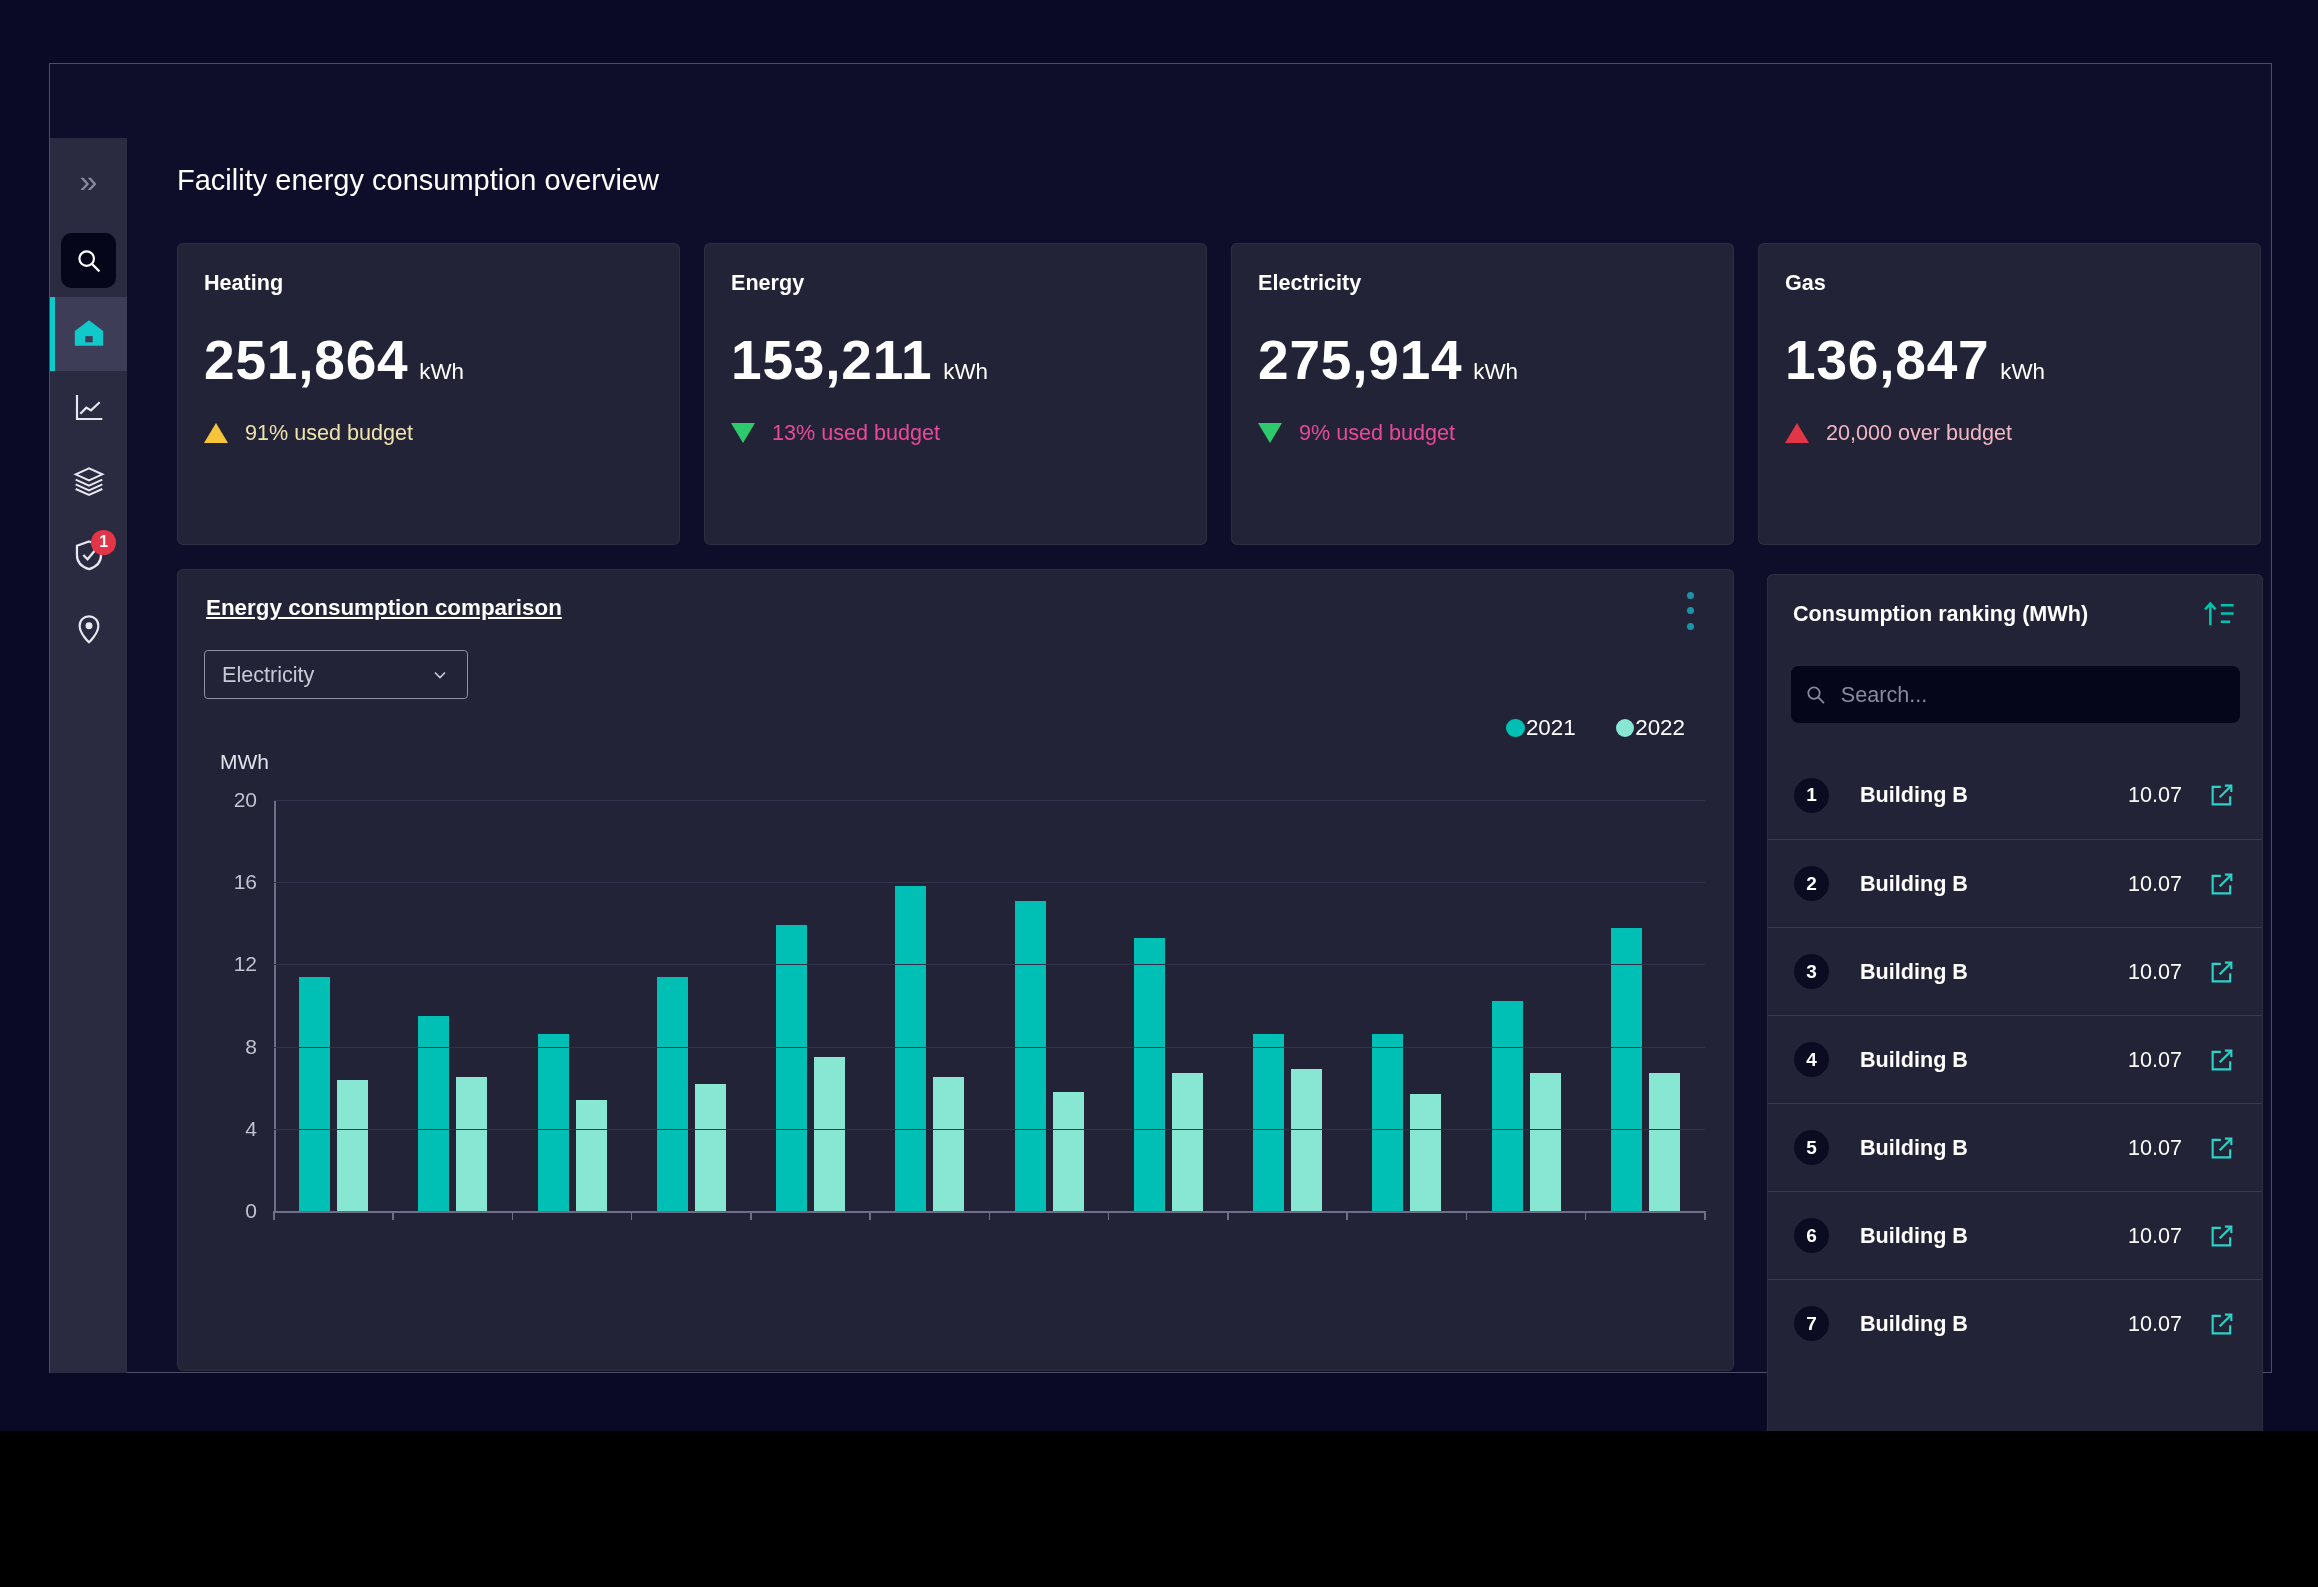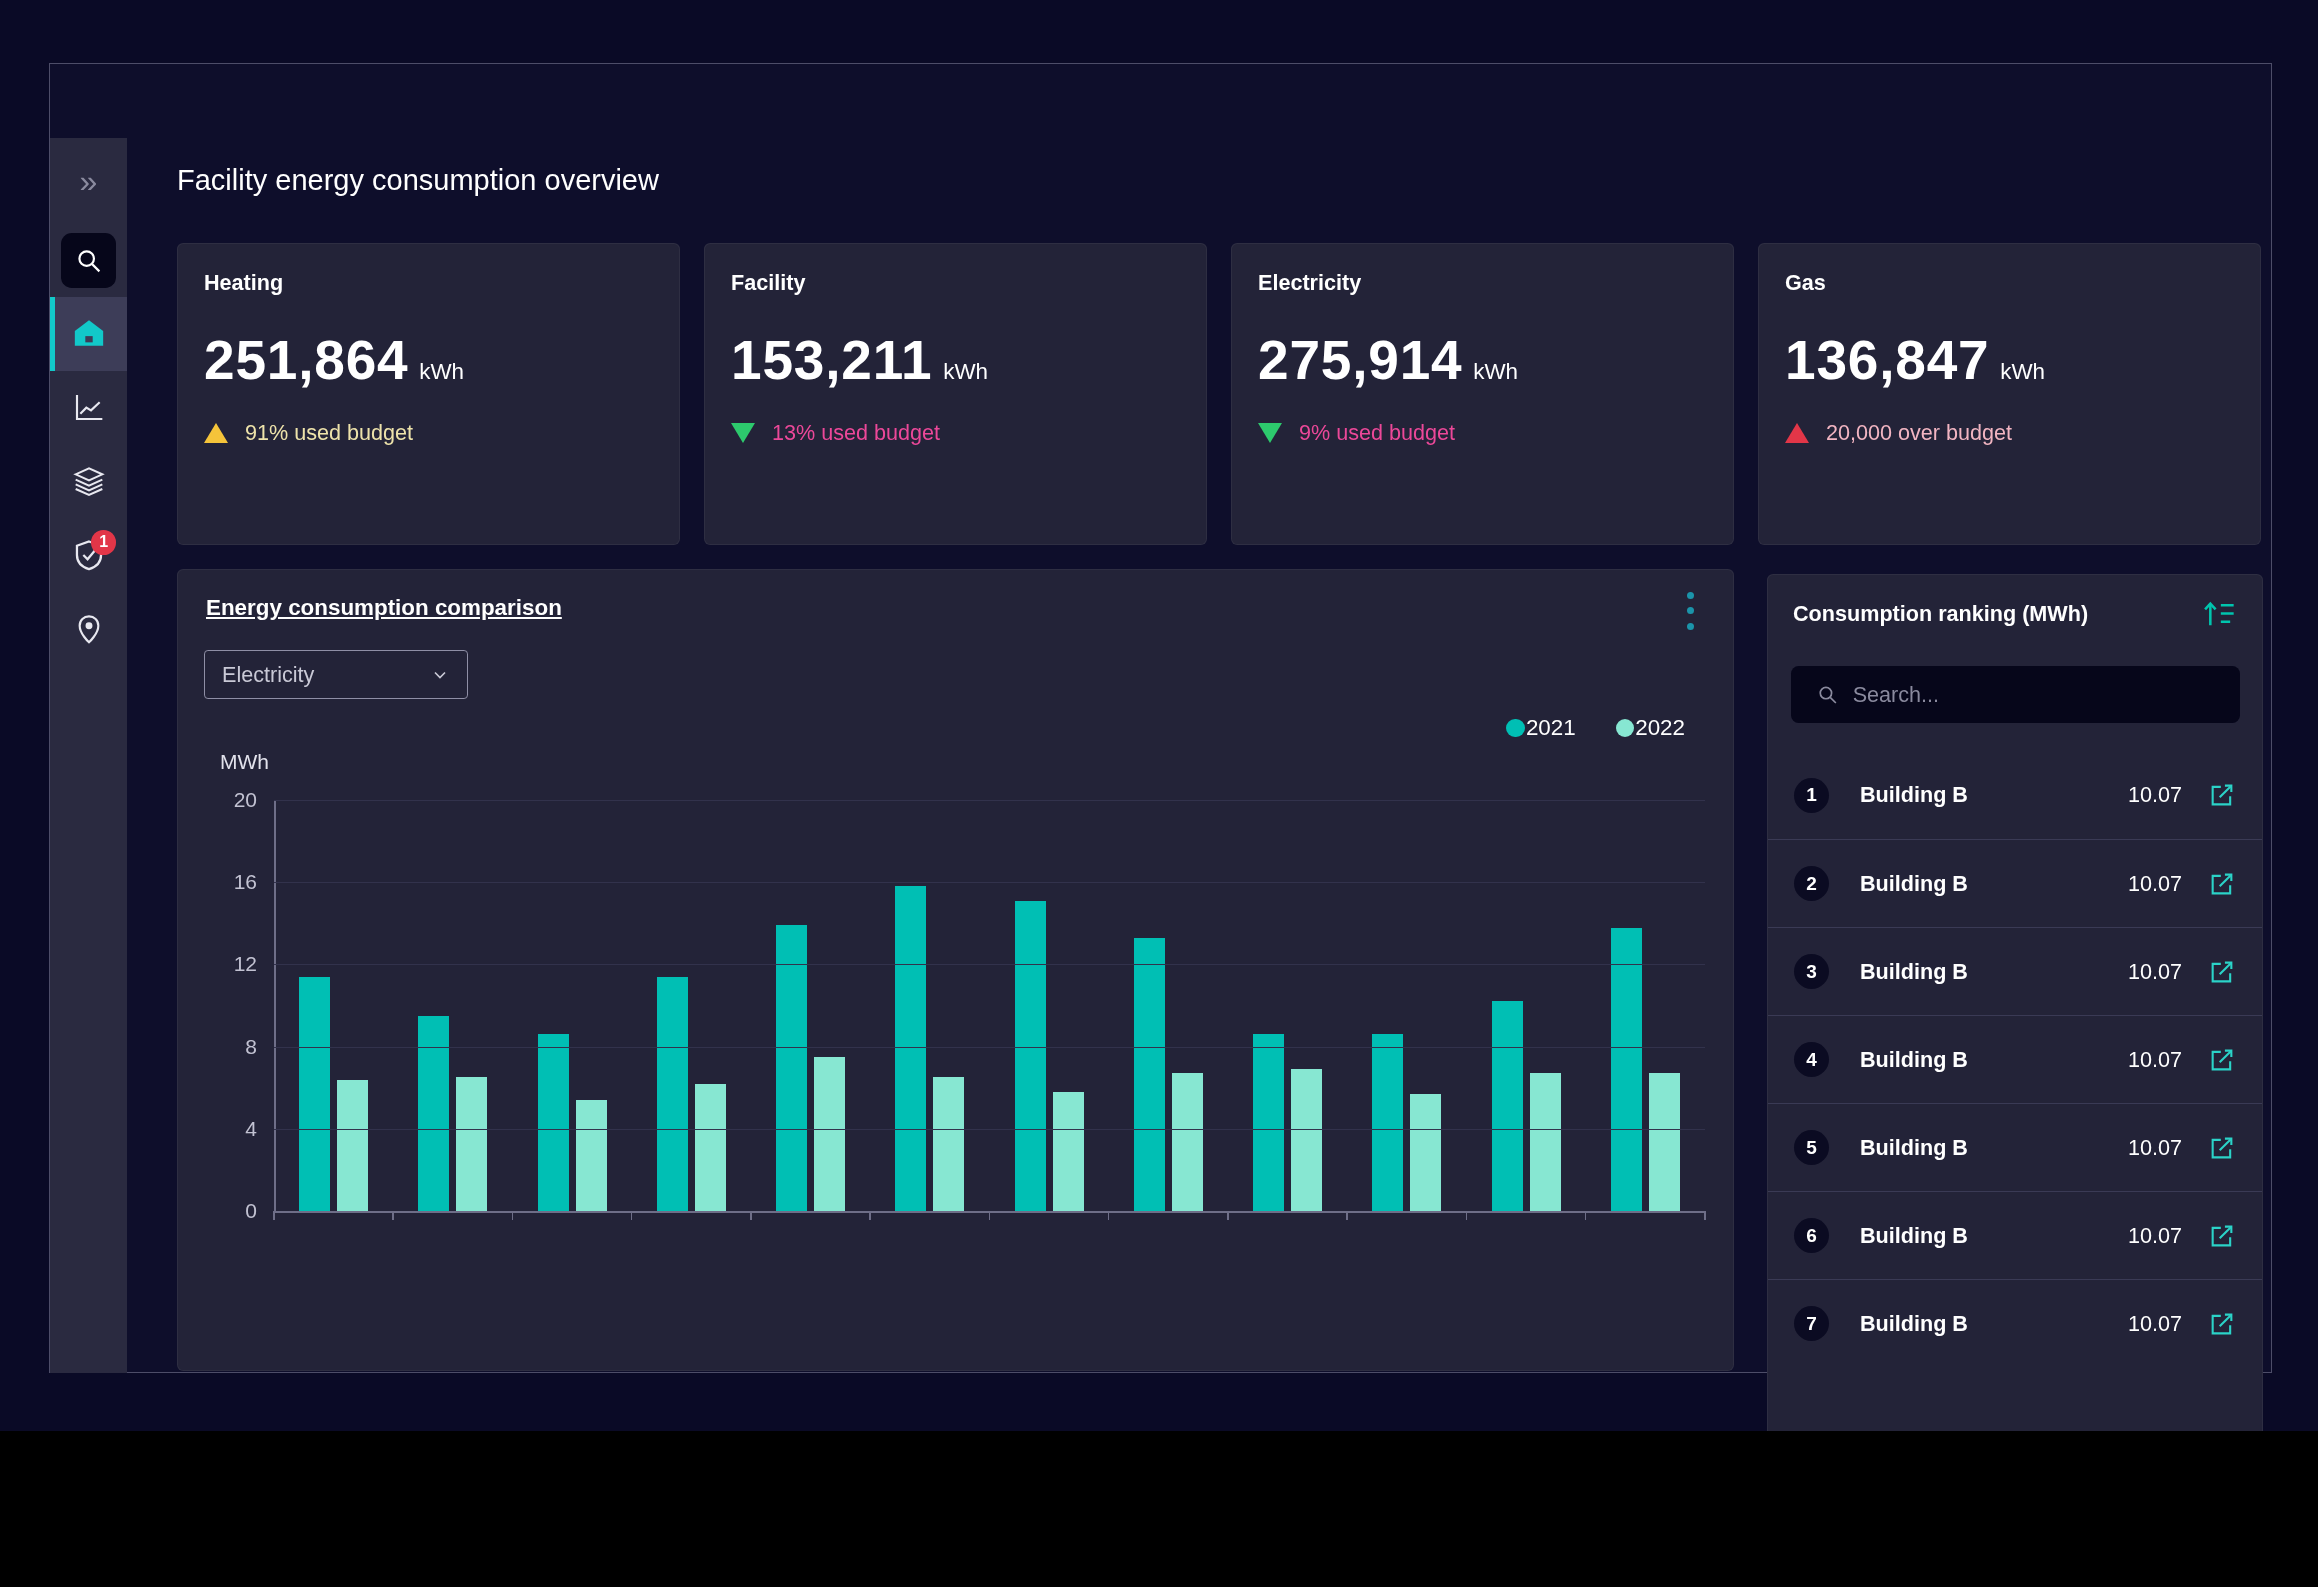--- a/index.html
+++ b/index.html
@@ -103,21 +103,21 @@
   .axis-tick { position:absolute; top:411px; width:1.5px; height:9.2px; background:#6e6e88; }
   .month-labels { position:absolute; left:96px; top:660px; width:1431px; display:flex; }
   .month-labels span { flex:1; text-align:center; font-size:21.6px; color:#d8d8e4; }
 
   
   .rank-card { left:1717px; top:510px; width:496px; height:872px; overflow:hidden; }
   .rank-title { position:absolute; left:25px; top:26px; font-size:21.6px; font-weight:bold; }
   .sort-btn { position:absolute; right:26px; top:23px; cursor:pointer; }
   .searchbox {
     position:absolute; left:23px; top:91px; width:449px; height:57px;
-    background:#06061a; border-radius:7.7px; display:flex; align-items:center; padding:0 25px; gap:14px;
+    background:#06061a; border-radius:7.7px; display:flex; align-items:center; padding:0 13px; gap:14px;
   }
   .searchbox input {
     background:transparent; border:none; outline:none; color:#c9c9d6;
     font-size:21.6px; font-family:"Liberation Sans", sans-serif; width:100%;
   }
   .searchbox input::placeholder { color:#8a8a9e; }
   .rank-list { position:absolute; left:0; top:176px; width:100%; }
   .rank-row { height:88px; display:flex; align-items:center; padding:0 26px; }
   .rank-row + .rank-row { border-top:0.8px solid #3a3a55; }
   .rank-num {
@@ -200,21 +200,21 @@
     <div class="kpi-value-row">
       <span class="kpi-value">251,864</span>
       <span class="kpi-unit">kWh</span>
     </div>
     <div class="kpi-status">
       <span class="tri up"></span>
       <span class="kpi-status-text">91% used budget</span>
     </div>
   </div>
       <div class="card kpi good" style="left: 654px;">
-    <div class="kpi-label">Facility</div>
+    <div class="kpi-label">Energy</div>
     <div class="kpi-value-row">
       <span class="kpi-value">153,211</span>
       <span class="kpi-unit">kWh</span>
     </div>
     <div class="kpi-status">
       <span class="tri down"></span>
       <span class="kpi-status-text">13% used budget</span>
     </div>
   </div>
       <div class="card kpi good" style="left: 1181px;">

